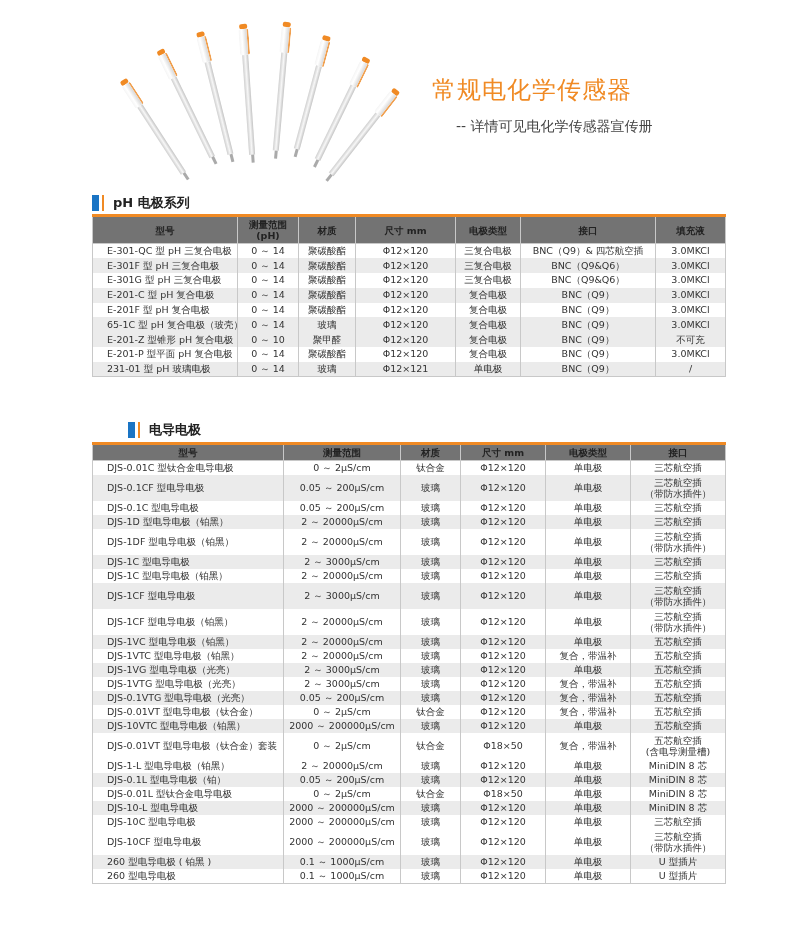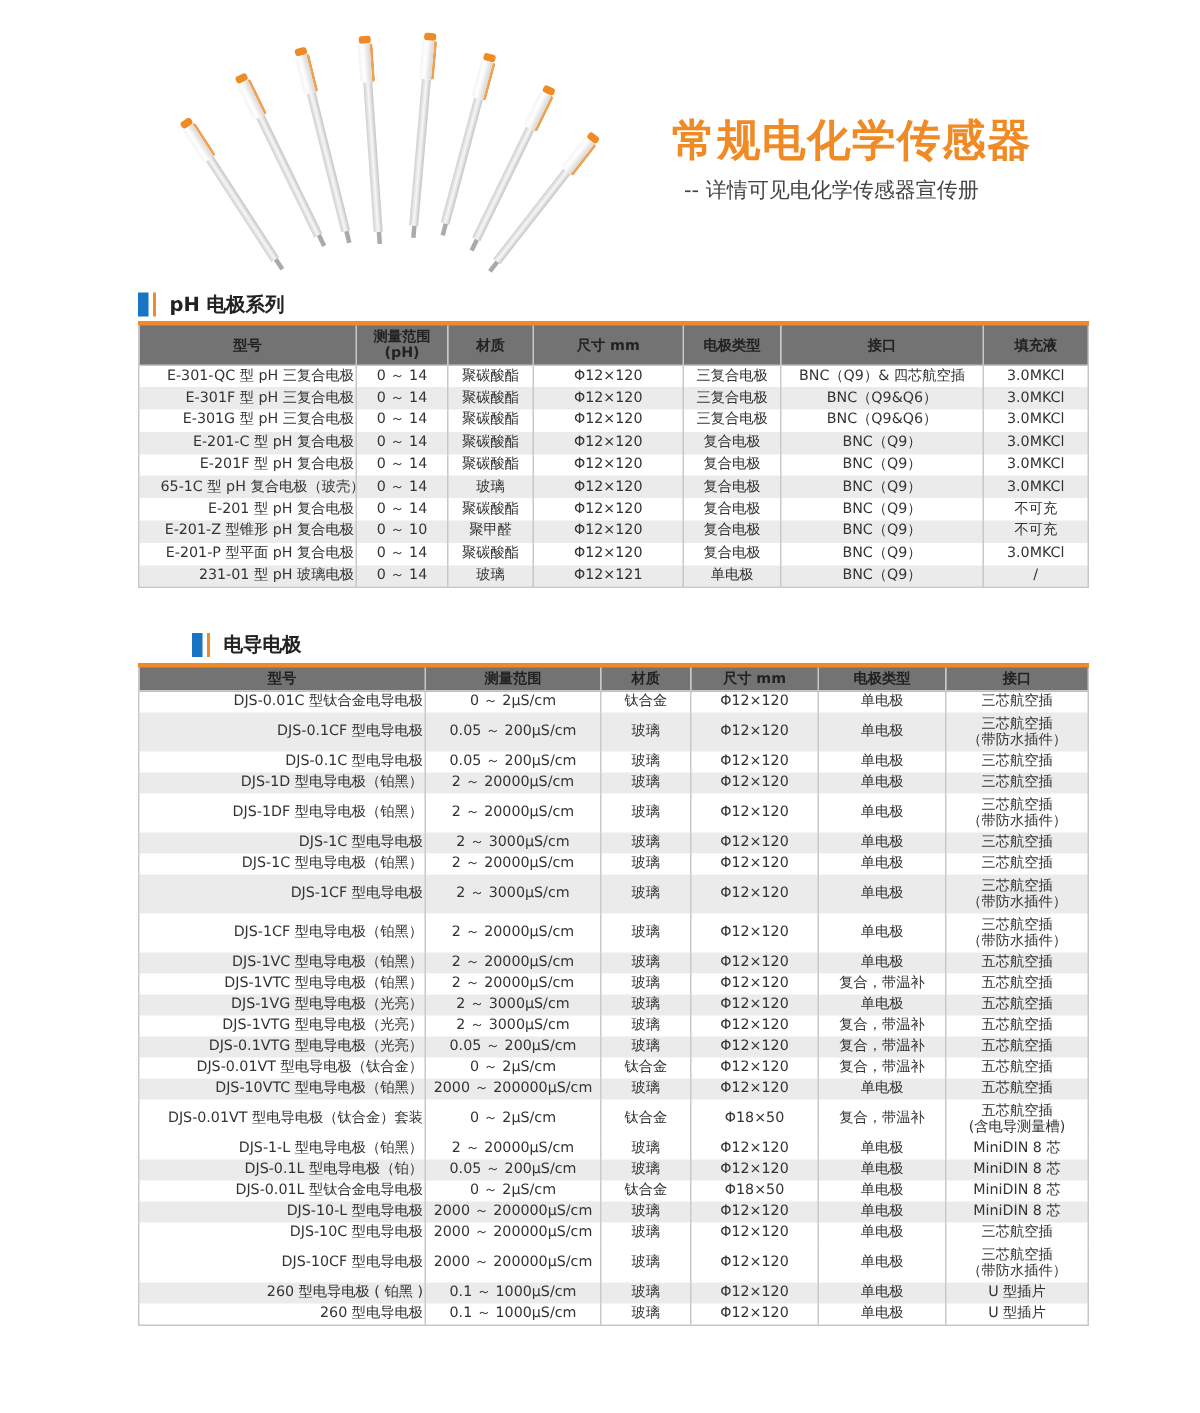--- a/index.html
+++ b/index.html
@@ -7,32 +7,32 @@
   body { font-family: "DejaVu Sans", "Liberation Sans", sans-serif; color: #333; position: relative; }
 
   .hero { position: absolute; left: 0; top: 0; width: 800px; height: 180px; }
   .probes { position: absolute; left: 100px; top: 20px; width: 310px; height: 150px; }
   .probe { position: absolute; width: 10px; border-radius: 3px; transform-origin: top center; }
   .probe .cap { width: 8px; height: 5px; background: #f08a24; border-radius: 2px; margin: 0 auto; }
   .probe .head { width: 10px; height: 26px; background: linear-gradient(90deg,#f4f4f4,#ffffff 40%,#d8d8d8); border-right: 2px solid #f0a050; border-radius: 2px; }
   .probe .body { width: 6px; margin: 0 auto; background: linear-gradient(90deg,#cfcfcf,#f7f7f7 50%,#c4c4c4); }
   .probe .tip { width: 3px; height: 8px; margin: 0 auto; background: #aaa; }
 
-  .hero-title { position: absolute; left: 448px; top: 74px; font-size: 29px; font-weight: bold; color: #f08a24; letter-spacing: 1px; }
+  .hero-title { position: absolute; left: 432px; top: 74px; font-size: 24px; font-weight: normal; color: #f08a24; letter-spacing: 1px; }
   .hero-sub { position: absolute; left: 456px; top: 118px; font-size: 14px; color: #444; }
 
   .section-head { position: absolute; left: 92px; display: flex; align-items: center; height: 18px; }
   .sec-mark-blue { width: 7px; height: 16px; background: #1a74c4; }
   .sec-mark-orange { width: 2px; height: 16px; background: #f08a24; margin-left: 3px; }
   .sec-title { margin-left: 9px; font-size: 13px; font-weight: bold; color: #222; }
 
   table { position: absolute; left: 92px; width: 633px; border-collapse: collapse; table-layout: fixed; border-top: 3px solid #f08a24; font-size: 9.5px; }
   th { background: #737373; font-weight: bold; color: #222; border: 1px solid #c8c8c8; border-top: none; text-align: center; line-height: 11px; padding: 2px 1px; }
   td { border-left: 1px solid #c8c8c8; border-right: 1px solid #c8c8c8; text-align: center; line-height: 12px; padding: 1px 1px; color: #333; white-space: nowrap; }
-  td.left { text-align: right; padding-left: 14px; }
+  td.left { text-align: left; padding-left: 14px; }
   tr.alt td { background: #ebebeb; }
   tbody tr:last-child td { border-bottom: 1px solid #c8c8c8; }
   .ph td { height: 14.8px; }
   .cond td { height: 14px; }
   .cond tr.tall td { height: 26px; }
   .cond td.iface { line-height: 11.5px; }
   .cond .sub { display: block; }
 </style>
 </head>
 <body>
@@ -167,29 +167,20 @@
       </tr>
       <tr class="alt">
         <td class="left">65-1C 型 pH 复合电极（玻壳）</td>
         <td>0 ～ 14</td>
         <td>玻璃</td>
         <td>Φ12×120</td>
         <td>复合电极</td>
         <td>BNC（Q9）</td>
         <td>3.0MKCl</td>
       </tr>
-      <tr>
-        <td class="left">E-201 型 pH 复合电极</td>
-        <td>0 ～ 14</td>
-        <td>聚碳酸酯</td>
-        <td>Φ12×120</td>
-        <td>复合电极</td>
-        <td>BNC（Q9）</td>
-        <td>不可充</td>
-      </tr>
       <tr class="alt">
         <td class="left">E-201-Z 型锥形 pH 复合电极</td>
         <td>0 ～ 10</td>
         <td>聚甲醛</td>
         <td>Φ12×120</td>
         <td>复合电极</td>
         <td>BNC（Q9）</td>
         <td>不可充</td>
       </tr>
       <tr>

